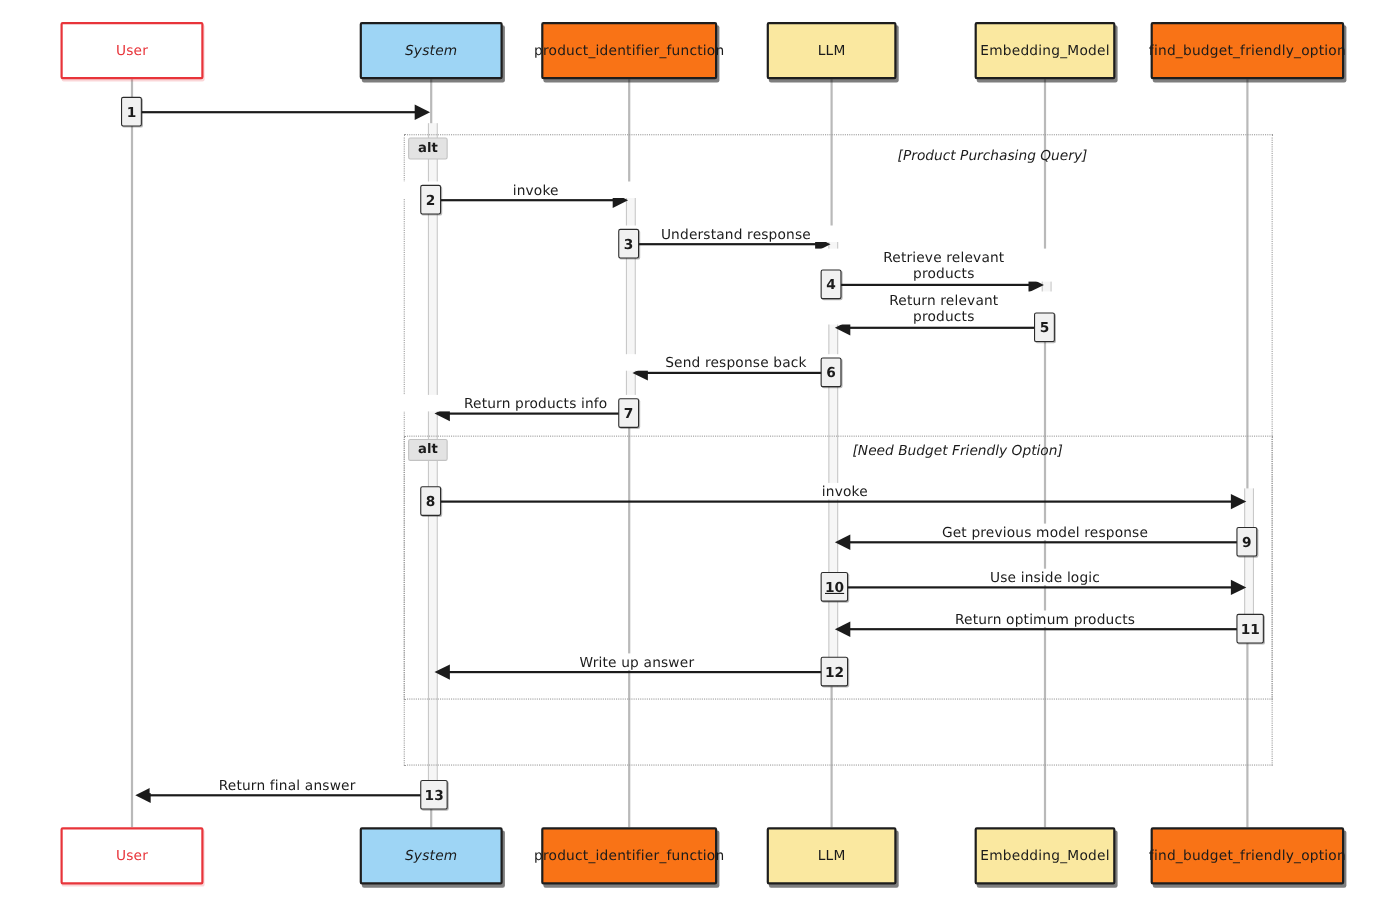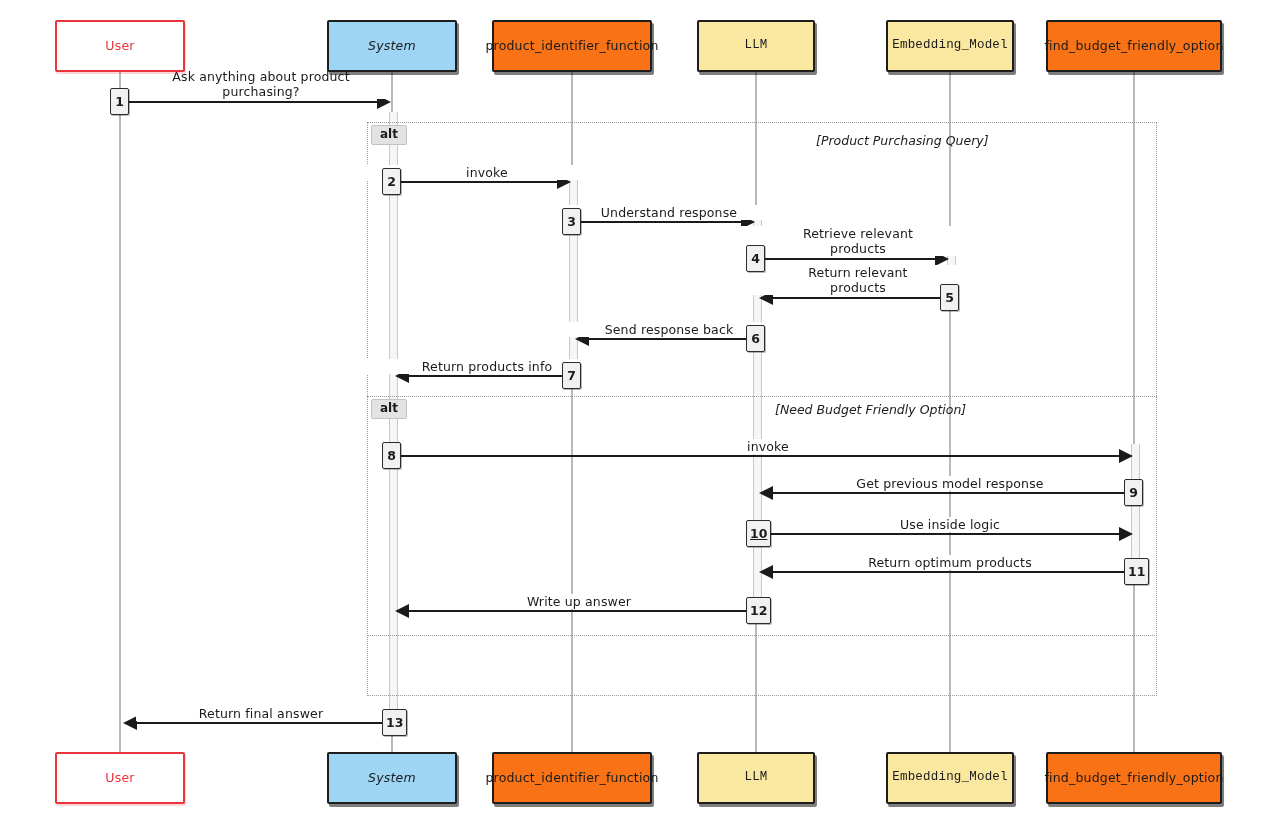--- a/index.html
+++ b/index.html
@@ -50,21 +50,20 @@
     background: #f97316;
     border: 2px solid #1d1d1d;
     color: #1b1b1b;
     box-shadow: 2px 3px 0 rgba(20,20,20,0.55);
   }
   .p-yellow {
     background: #fae8a0;
     border: 2px solid #1d1d1d;
     color: #1b1b1b;
     box-shadow: 2px 3px 0 rgba(20,20,20,0.55);
-    font-family: Liberation Mono, monospace;
   }
   
   .lifeline {
     position: absolute;
     width: 1.5px;
     background: #b9b9b9;
     z-index: 1;
   }
   
   .activation {
@@ -180,22 +179,20 @@
     <div class="activation" style="left: 946.5px; top: 248px; height: 58px;"></div>
     <div class="activation" style="left: 1130.5px; top: 444px; height: 138px;"></div>
     <div class="altframe" style="left: 367px; top: 122px; width: 790px; height: 574px;"></div>
     <div class="altlabel" style="left: 371px; top: 125px;">alt</div>
     <div class="altcond" style="left: 790px; top: 133px; margin-left: 26px;">[Product Purchasing Query]</div>
     <div class="altframe" style="left: 367px; top: 396px; width: 790px; height: 240px;"></div>
     <div class="altlabel" style="left: 371px; top: 399px;">alt</div>
     <div class="altcond" style="left: 775px; top: 402px;">[Need Budget Friendly Option]</div>
     <div class="msg-line" style="left: 128px; top: 101px; width: 256px;"></div>
     <div class="arrowhead arrow-right" style="top: 95px; left: 377px;"></div>
-    <div class="msg-label" style="left: 136px; width: 240px; top: 69px;">Ask anything about product
-purchasing?</div>
     <div class="seqnum" style="top: 88px; left: 110px;">1</div>
     <div class="msg-line" style="left: 400px; top: 181px; width: 164px;"></div>
     <div class="arrowhead arrow-right" style="top: 175px; left: 557px;"></div>
     <div class="msg-label" style="left: 362px; width: 240px; top: 165px;">invoke</div>
     <div class="seqnum" style="top: 168px; left: 382px;">2</div>
     <div class="msg-line" style="left: 580px; top: 221px; width: 168px;"></div>
     <div class="arrowhead arrow-right" style="top: 215px; left: 741px;"></div>
     <div class="msg-label" style="left: 544px; width: 240px; top: 205px;">Understand response</div>
     <div class="seqnum" style="top: 208px; left: 562px;">3</div>
     <div class="msg-line" style="left: 764px; top: 258px; width: 178px;"></div>

